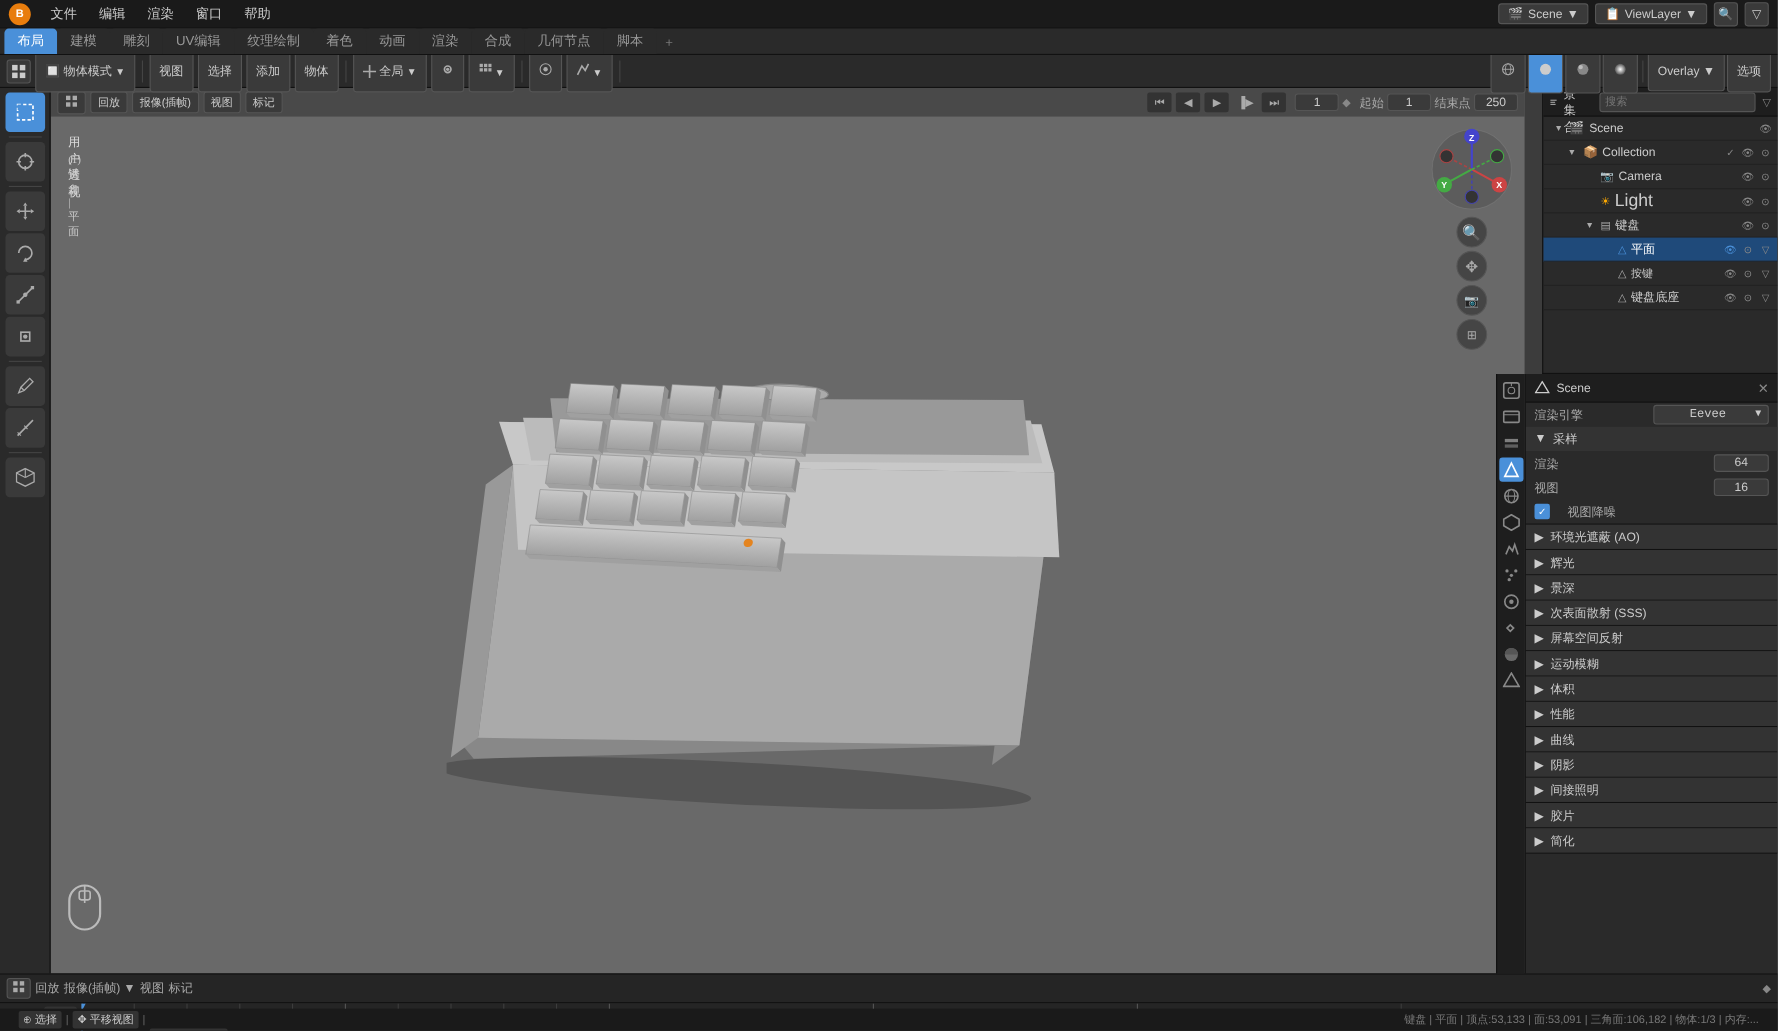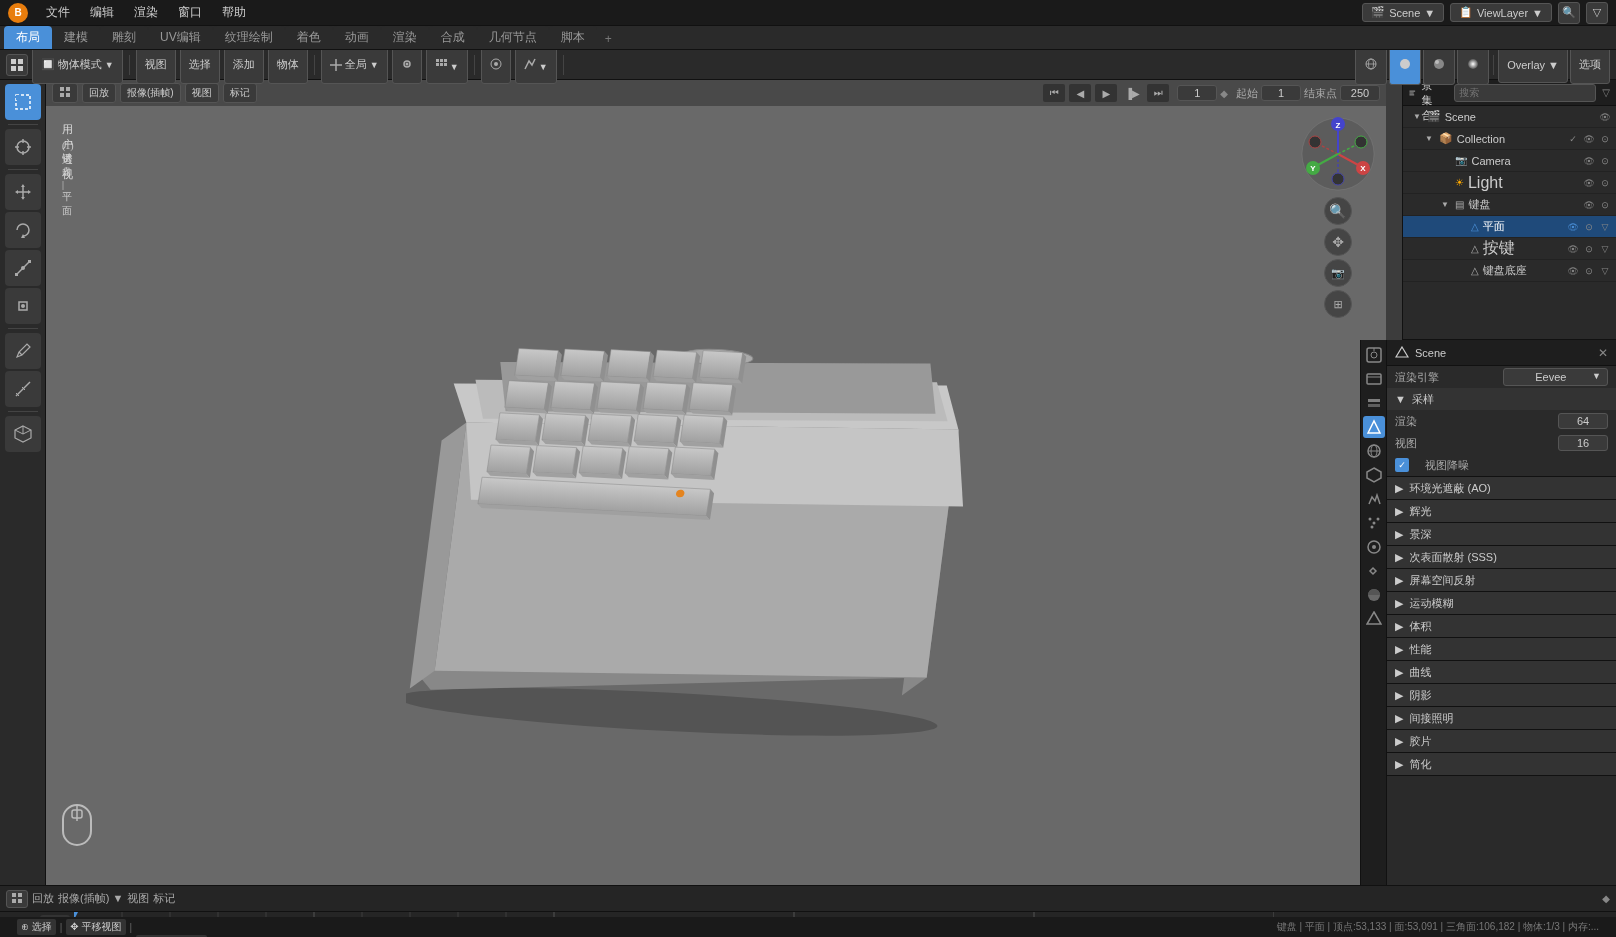--- a/index.html
+++ b/index.html
@@ -284,20 +284,21 @@
     }
     .props-dropdown {
       background: #3a3a3a;
       border: 1px solid #555;
       border-radius: 3px;
       padding: 2px 6px;
       font-size: 11px;
       color: #ccc;
       flex: 1;
       text-align: center;
+      font-family: Liberation Mono, monospace;
     }
 
     
     #props-side-icons {
       position: absolute;
       top: 340px;
       right: 230px;
       width: 26px;
       bottom: 52px;
       background: #1e1e1e;
@@ -970,21 +971,21 @@
     <div class="item-actions">
       <div class="item-action-btn" style="color:#4a90d9;">👁</div>
       <div class="item-action-btn">⊙</div>
       <div class="item-action-btn">▽</div>
     </div>
   </div>
 
   <div class="outliner-item" style="padding-left:52px;">
     <div class="tree-arrow" style="color:transparent;">▶</div>
     <span style="font-size:10px;color:#aaa;">△</span>
-    <span style="font-size:16px;">按键</span>
+    <span style="font-size:10px;">按键</span>
     <div class="item-actions">
       <div class="item-action-btn">👁</div>
       <div class="item-action-btn">⊙</div>
       <div class="item-action-btn">▽</div>
     </div>
   </div>
 
   <div class="outliner-item" style="padding-left:52px;">
     <div class="tree-arrow" style="color:transparent;">▶</div>
     <span style="font-size:10px;color:#aaa;">△</span>

